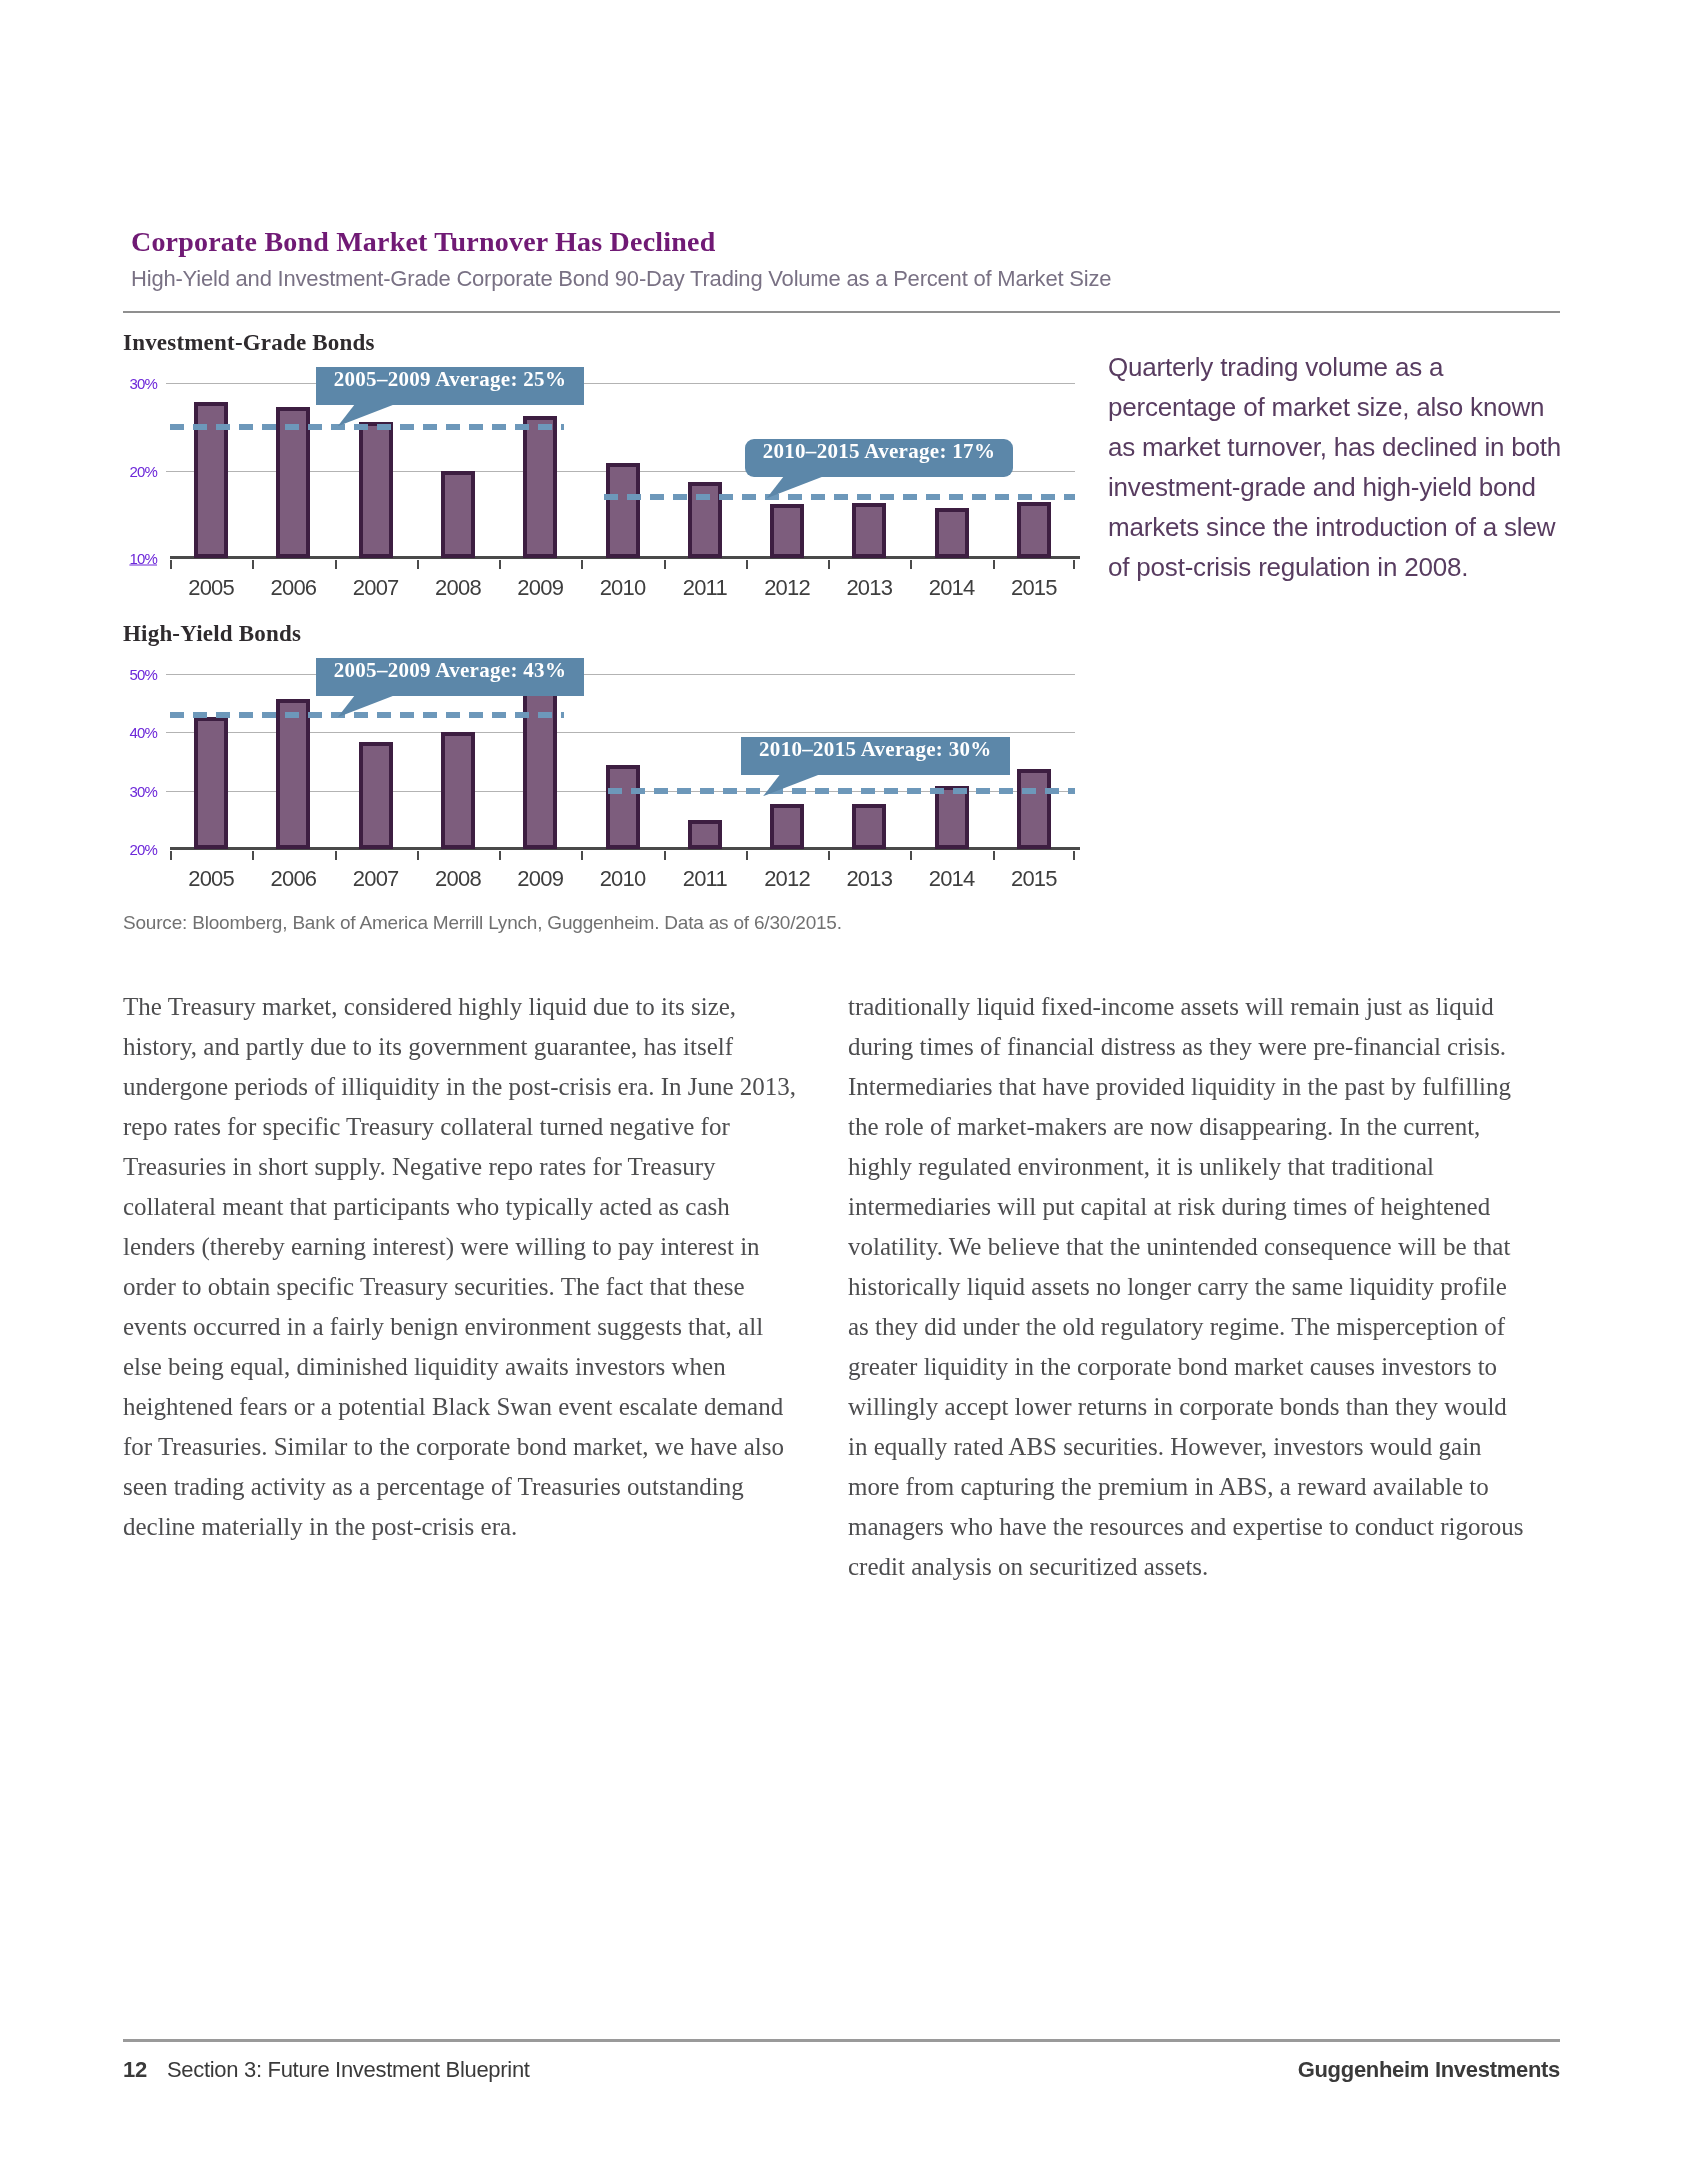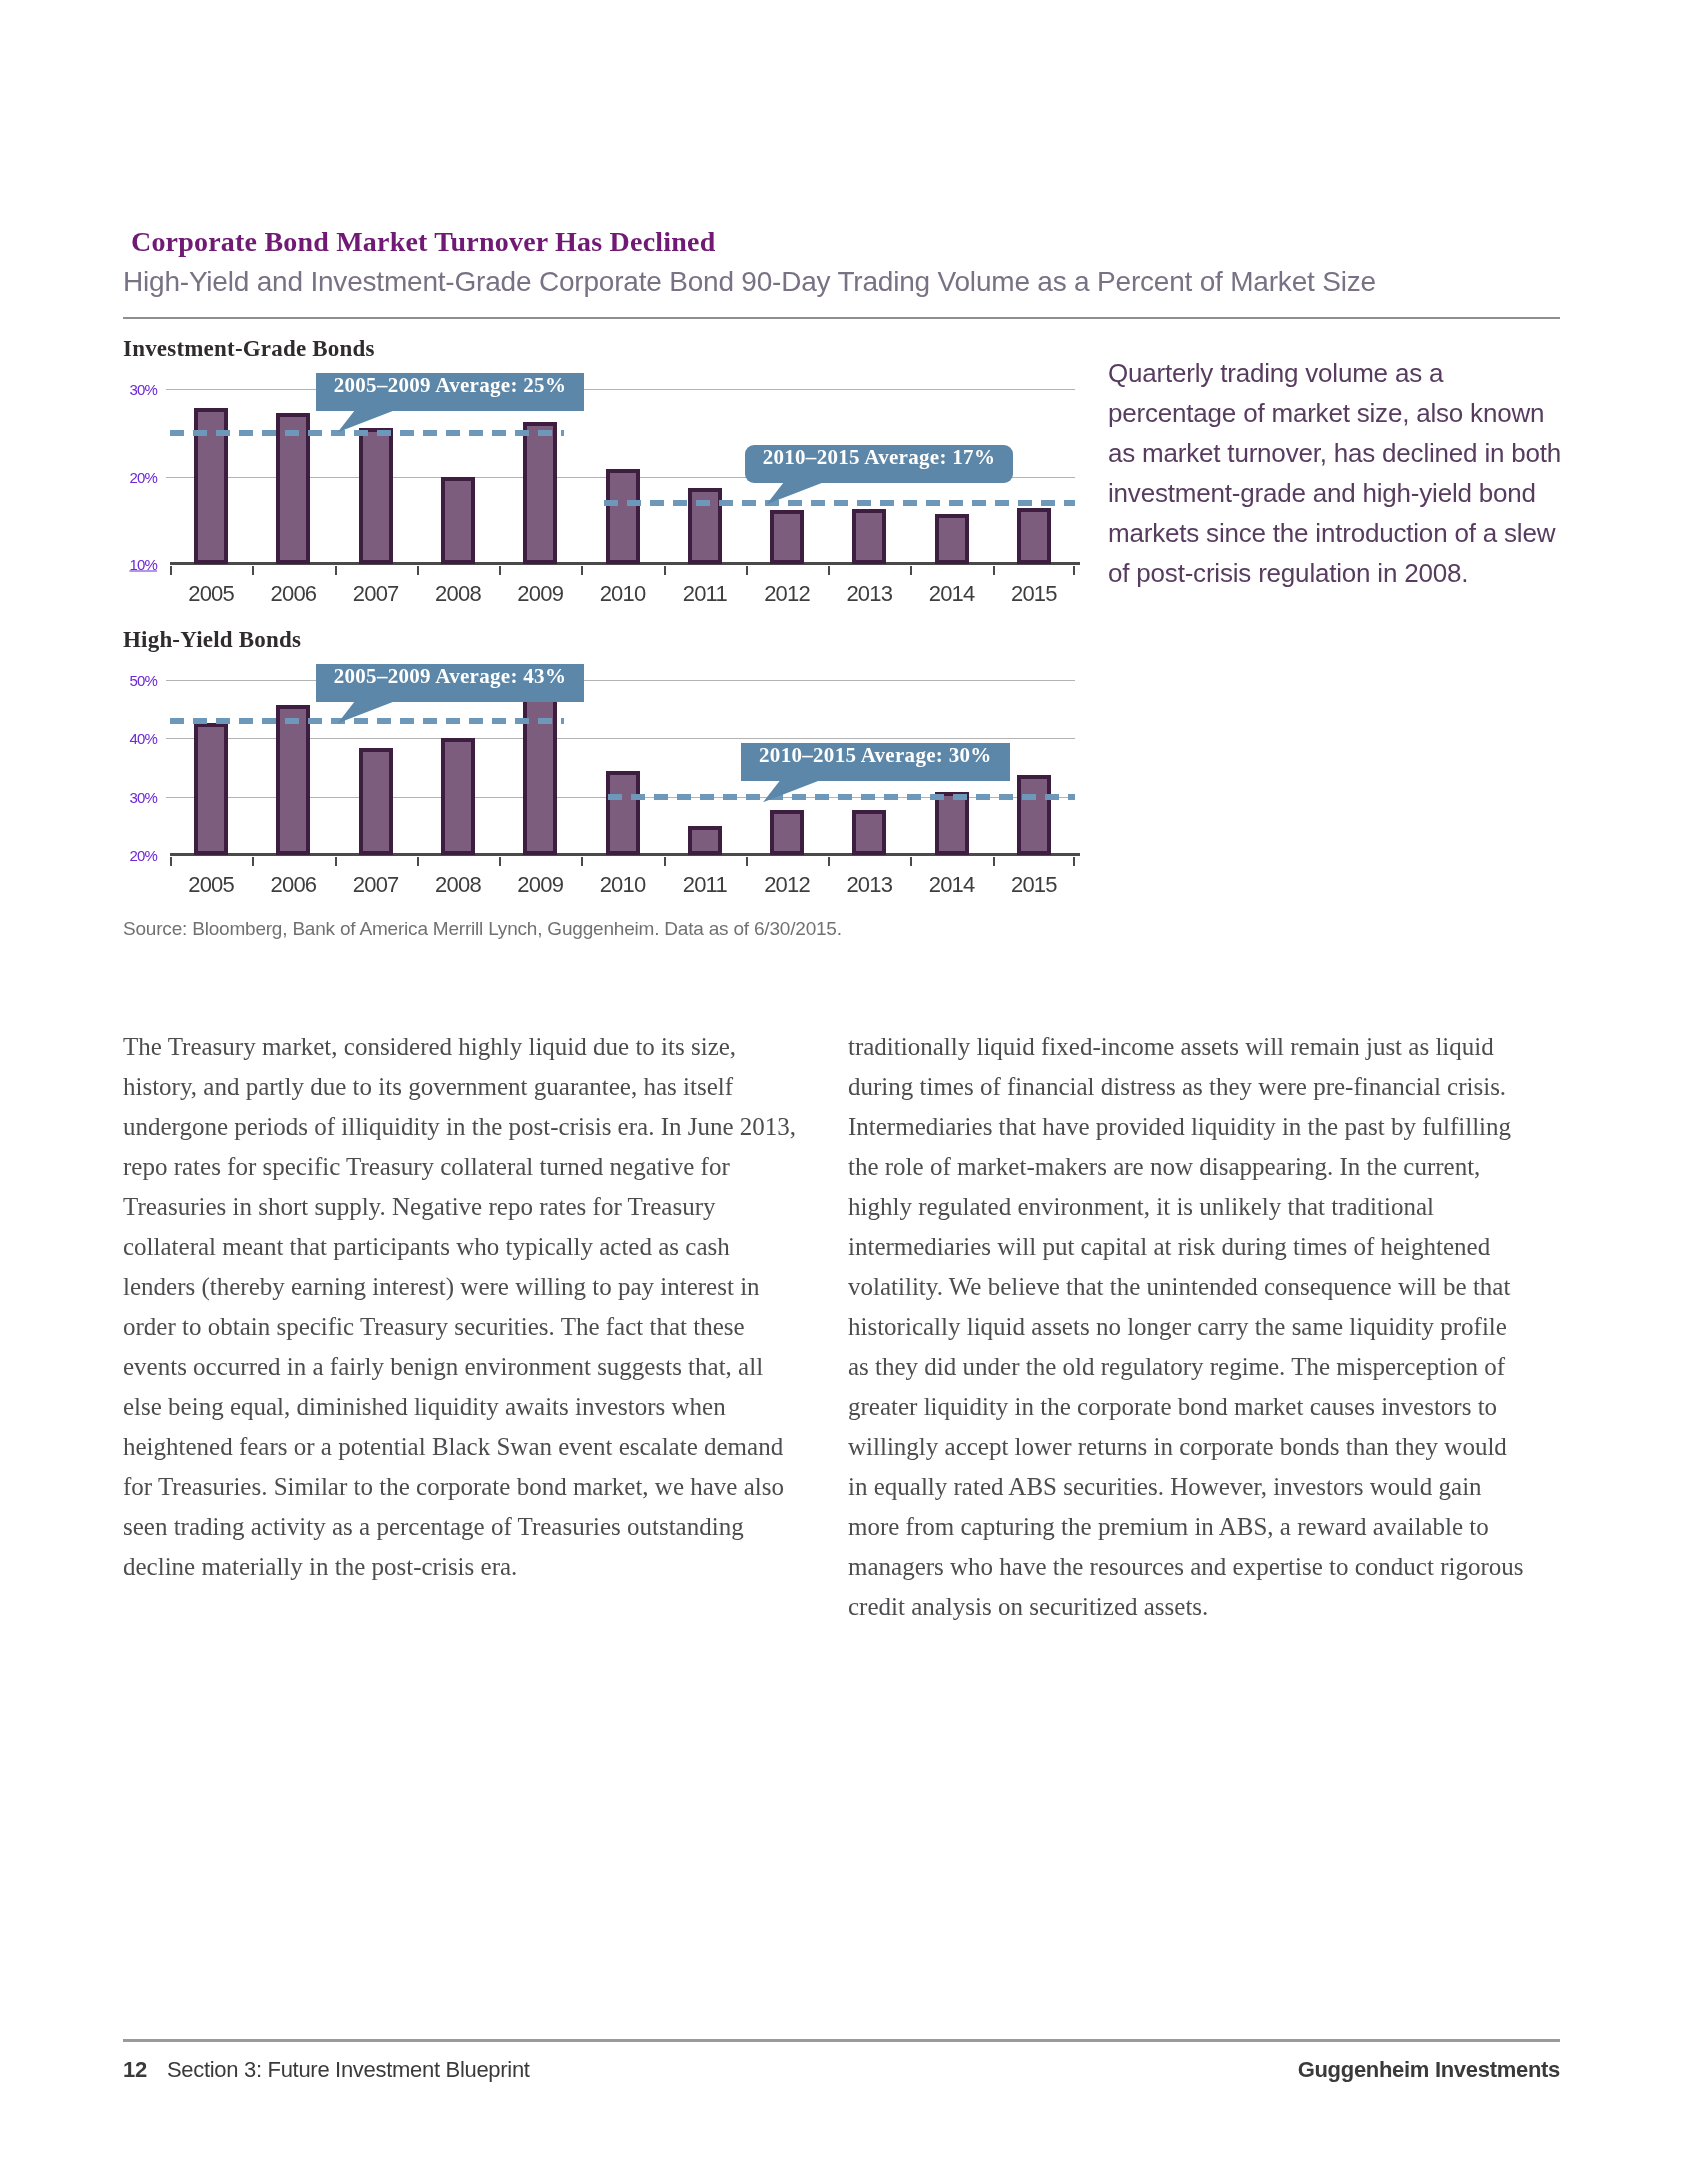--- a/index.html
+++ b/index.html
@@ -1,21 +1,21 @@
 <!DOCTYPE html>
 <html><head>
 <meta charset="utf-8">
 <style>
   html,body { margin:0; padding:0; background:#fff; }
   .page { width:1683px; height:2178px; position:relative; background:#ffffff; overflow:hidden;
           font-family:"Liberation Sans", sans-serif; }
   .content { padding:218px 123px 0 123px; }
 
   .doc-title { margin:8px; font:bold 28px/1.15 "Liberation Serif", serif; color:#701a75; letter-spacing:0.2px; }
-  .doc-subtitle { margin:7px 0 0; font-size:28px; color:#797184; letter-spacing:-0.2px; }
+  .doc-subtitle { margin:7px 8px 0; font-size:22px; color:#797184; letter-spacing:-0.2px; }
   .top-rule { border:none; border-top:2px solid #8f8f8f; margin:19px 0 0; }
 
   .charts-row { display:flex; margin-top:17px; }
   .charts-col { width:951px; flex:none; }
   .chart-block { margin:0; }
   .chart-block + .chart-block { margin-top:4px; }
   .chart-title { font:bold 23px "Liberation Serif", serif; color:#2f2b2e; letter-spacing:0.2px; }
   .plot { position:relative; width:905px; height:175px; margin:27px 0 63px 47px; }
 
   .gridline { position:absolute; left:-4px; right:0; height:1px; background:#b3b3b3; z-index:1; }
@@ -33,21 +33,21 @@
              background:#5c87a9; color:#ffffff; font:bold 21px "Liberation Serif", serif;
              white-space:nowrap; letter-spacing:0.3px; }
   .callout-tail { position:absolute; z-index:4; width:57px; height:22px; background:#5c87a9;
                   clip-path:polygon(30% 0, 100% 0, 0 100%); }
 
   .source-line { margin:6px 0 0; font-size:19px; color:#717171; letter-spacing:-0.2px; }
 
   .note { width:467px; margin-left:34px; padding-top:17px; flex:none; }
   .note p { margin:0; font-size:26px; line-height:40px; color:#583c60; letter-spacing:-0.2px; }
 
-  .body-cols { display:flex; gap:42px; margin-top:87px; }
+  .body-cols { display:flex; gap:42px; margin-top:53px; }
   .body-col { width:683px; flex:none; }
   .body-col p { margin:0 0 37px; font:25px/40px "Liberation Serif", serif; color:#4d4d4f; }
 
   .footer { position:absolute; left:123px; right:123px; top:2039px;
             border-top:3px solid #9a9a9a; padding-top:15px;
             display:flex; justify-content:space-between; align-items:baseline;
             font-size:22px; color:#3a3a3a; letter-spacing:-0.3px; }
   .page-num { font-weight:bold; margin-right:20px; }
   .brand { font-weight:bold; }
 </style>

